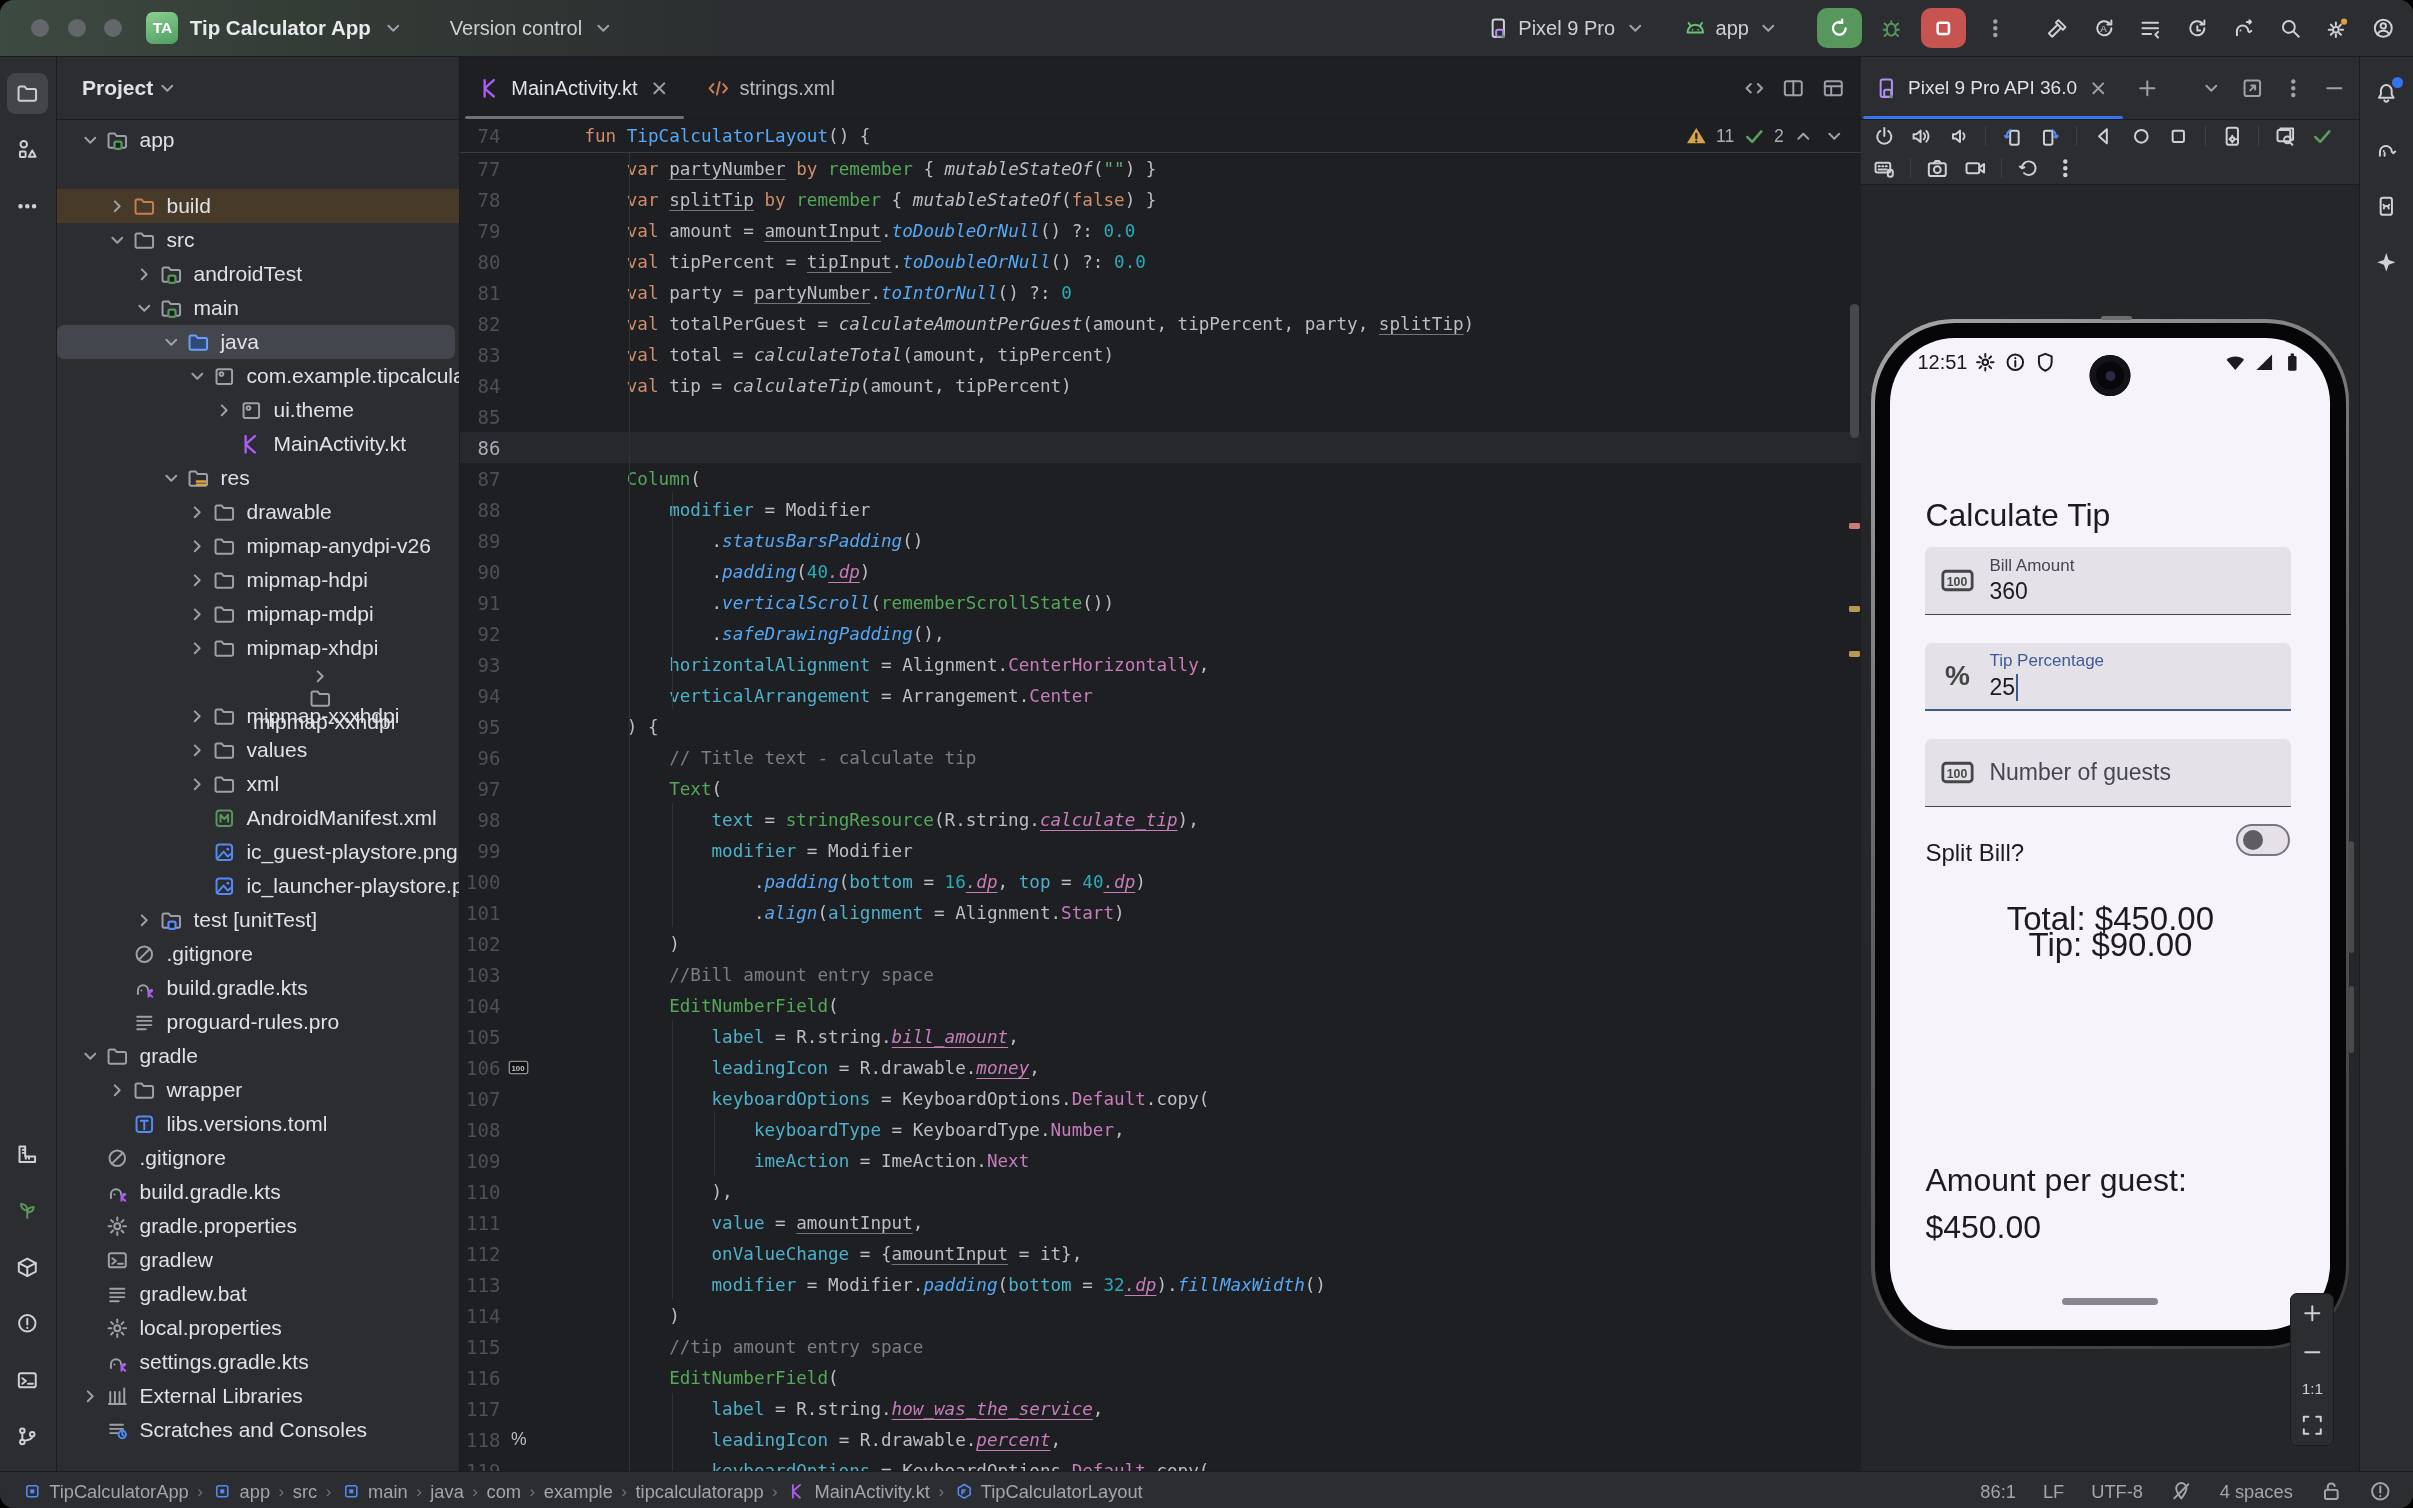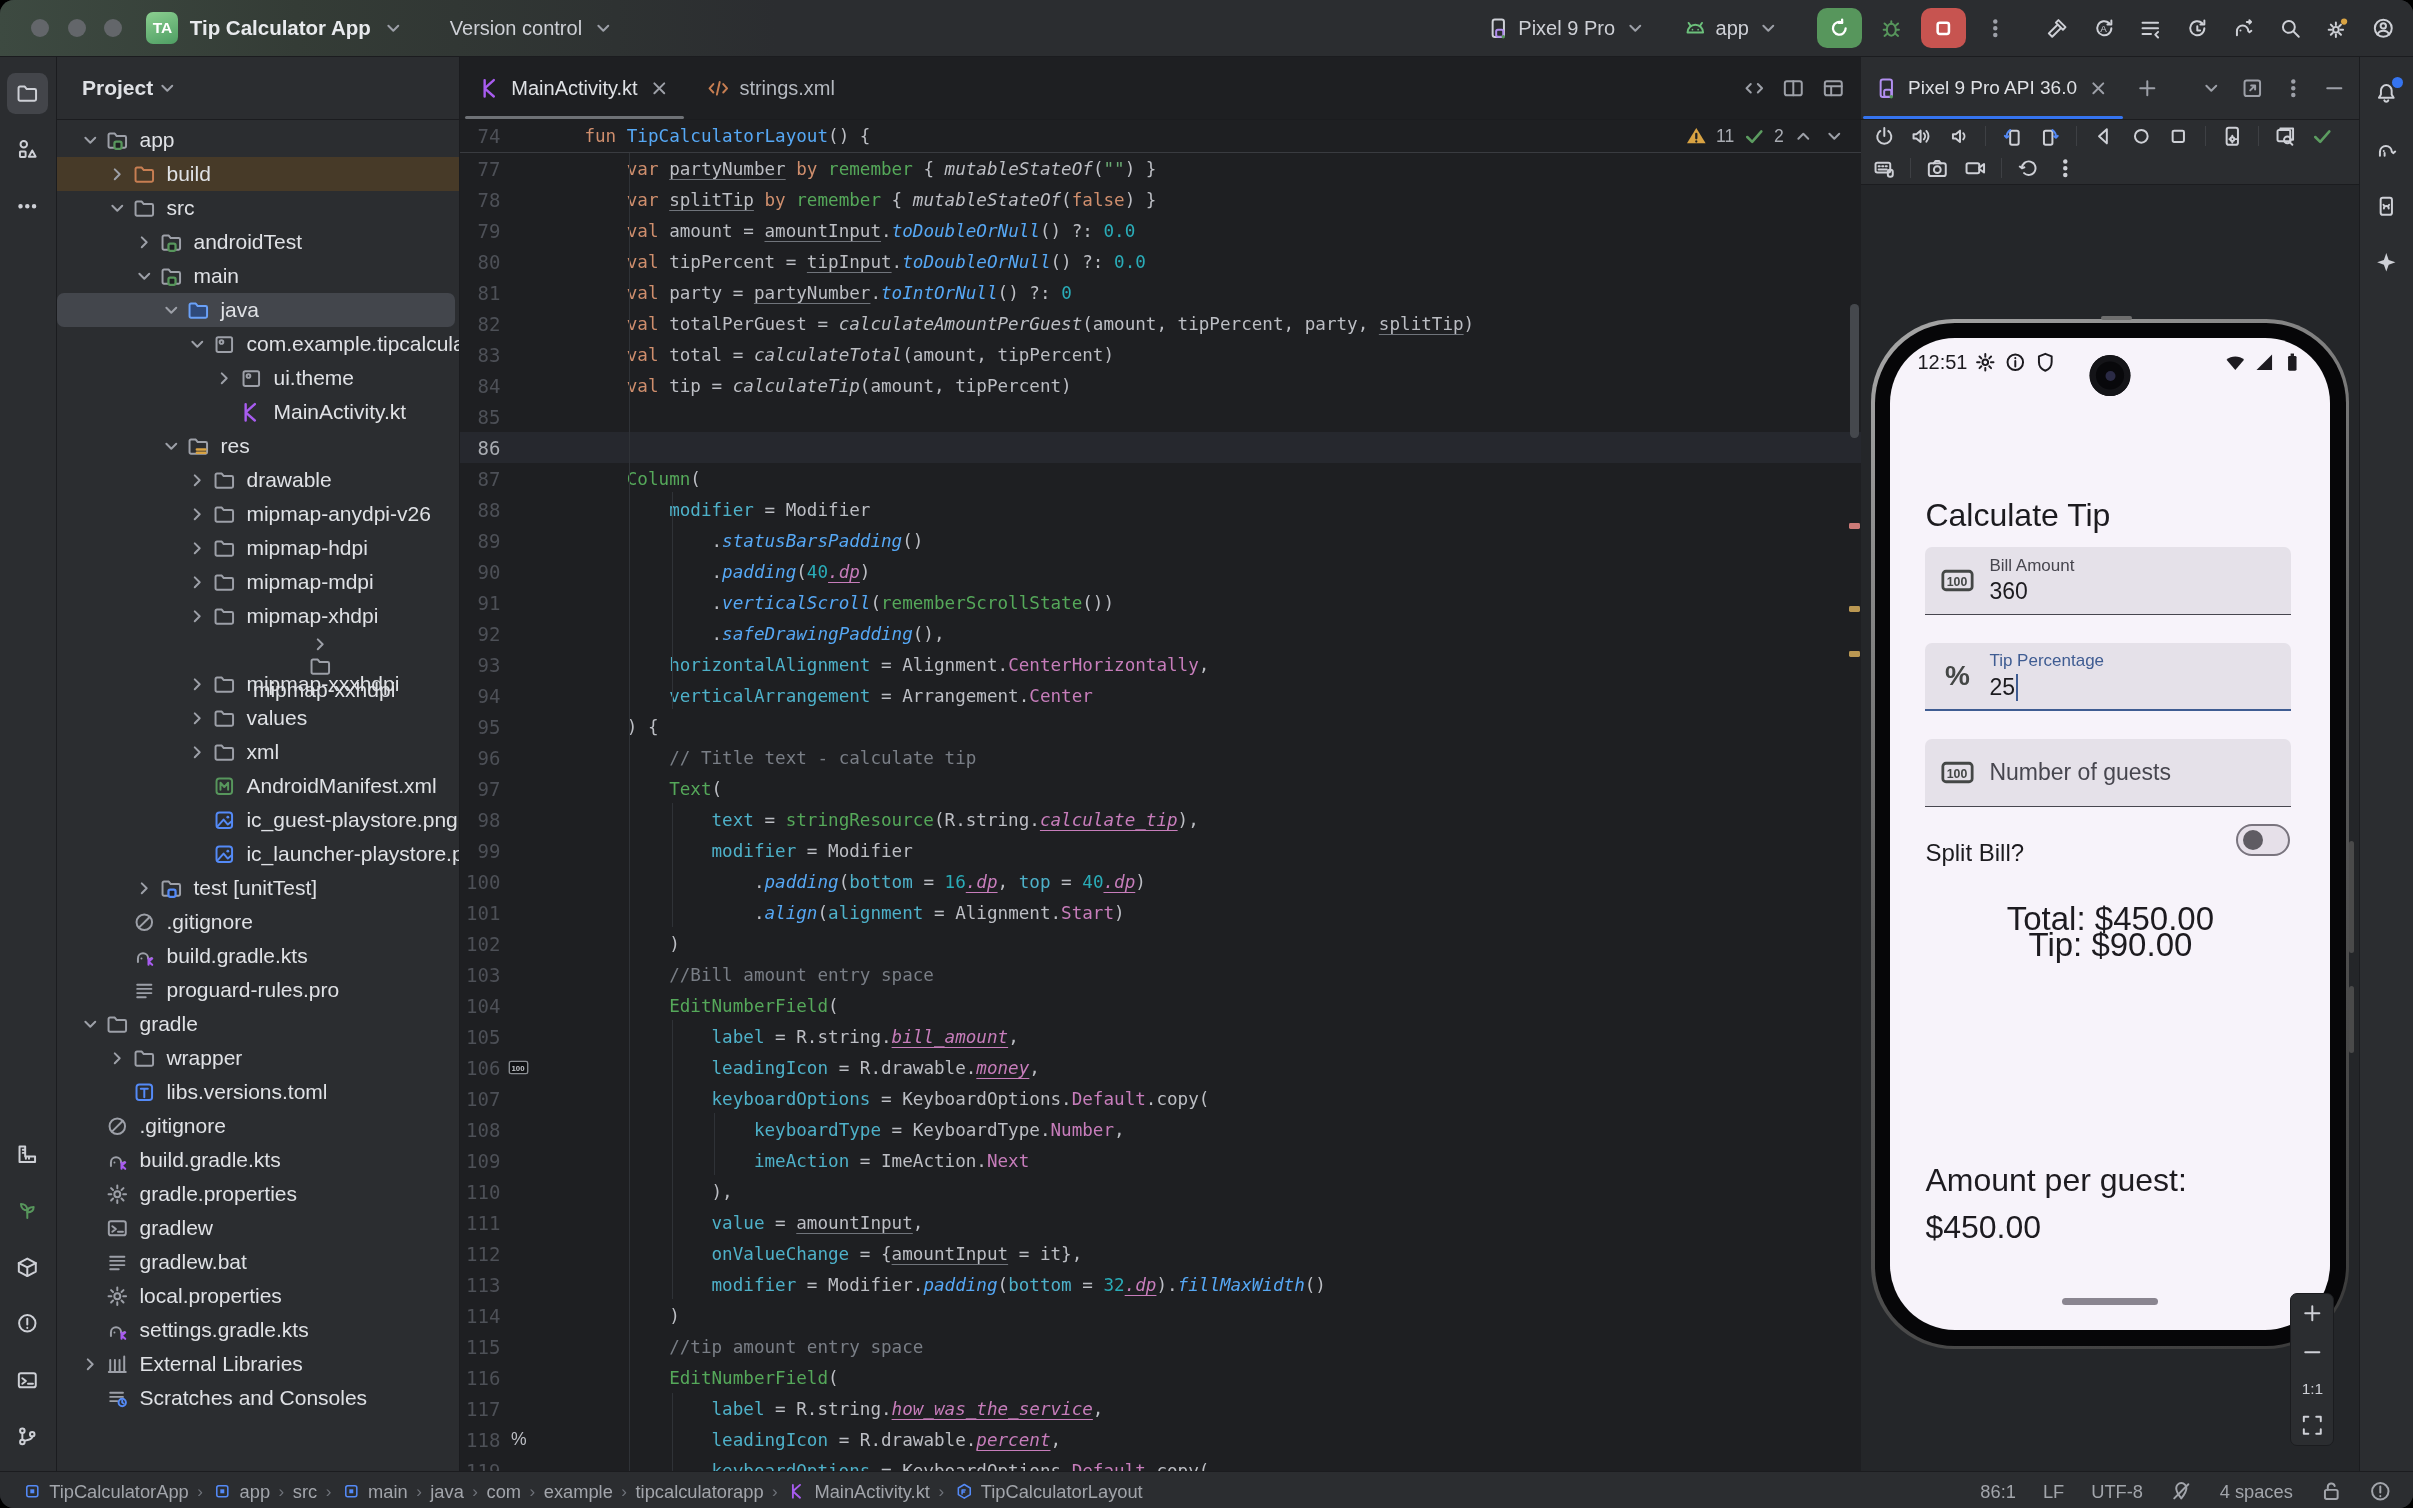--- a/index.html
+++ b/index.html
@@ -332,21 +332,21 @@
               </svg>
             </span>
             <span class="ticon">
               <svg width="22.6" height="22.6" viewBox="0 0 16 16" fill="none" stroke="currentColor" stroke-width="1.4" stroke-linecap="round" stroke-linejoin="round">
                 <path d="M1.8 4.2a1 1 0 0 1 1-1h3.4l1.4 1.8h5.6a1 1 0 0 1 1 1v6.2a1 1 0 0 1-1 1H2.8a1 1 0 0 1-1-1z"></path>
                 <rect x="6" y="9" width="5" height="5" rx="1.2" fill="#1E1F22" stroke="#57965C" stroke-width="1.6"></rect>
               </svg>
             </span>
             <span class="tlabel">app</span>
           </div>
-          <div class="trow selbrown" style="padding-left: 48px;">
+          <div class="trow selbrown" style="padding-left: 48px; margin-top: 32px;">
             <span class="tchev">
               <svg width="22.6" height="22.6" viewBox="0 0 16 16" fill="none" stroke="currentColor" stroke-width="1.4" stroke-linecap="round" stroke-linejoin="round">
                 <path d="M6.2 4.5 9.7 8l-3.5 3.5"></path>
               </svg>
             </span>
             <span class="ticon">
               <svg width="22.6" height="22.6" viewBox="0 0 16 16" fill="none" stroke="currentColor" stroke-width="1.4" stroke-linecap="round" stroke-linejoin="round">
                 <path stroke="#C77E52" d="M1.8 4.2a1 1 0 0 1 1-1h3.4l1.4 1.8h5.6a1 1 0 0 1 1 1v6.2a1 1 0 0 1-1 1H2.8a1 1 0 0 1-1-1z"></path>
               </svg>
             </span>

